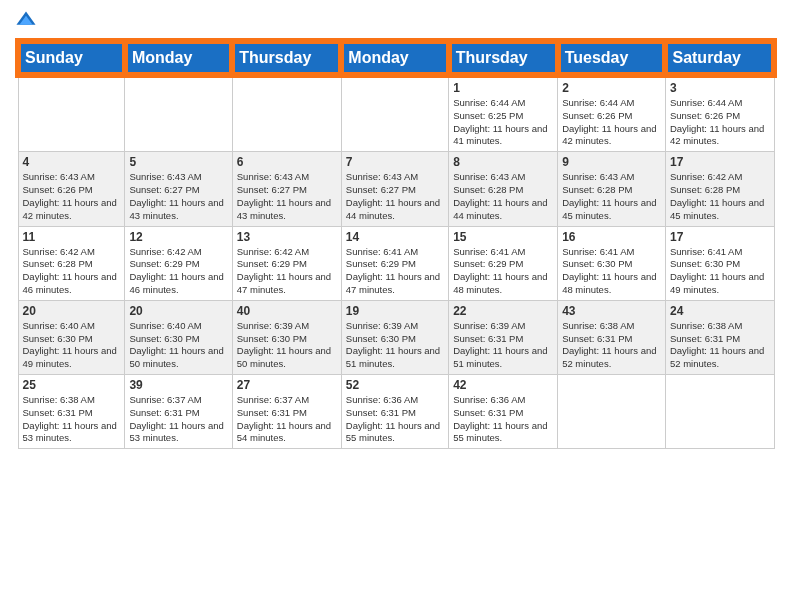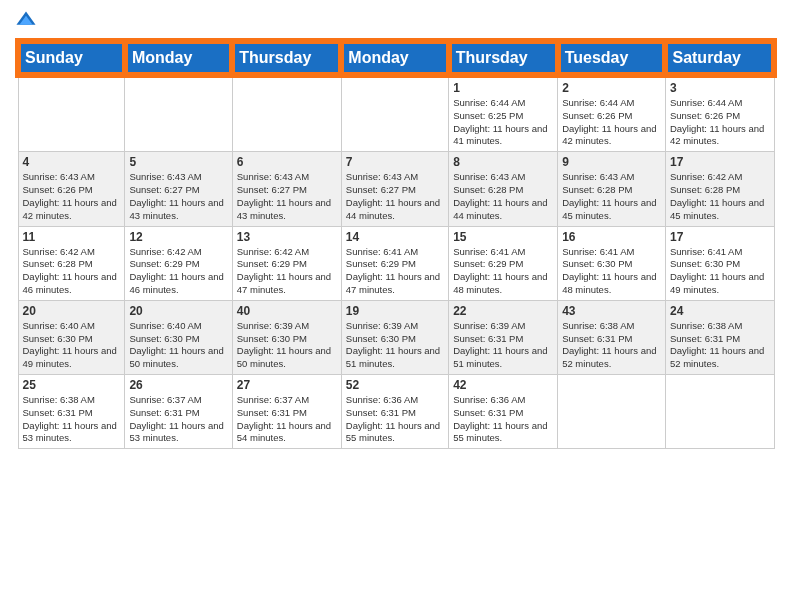--- a/index.html
+++ b/index.html
@@ -294,21 +294,21 @@
           </td>
         </tr>
         <tr>
           <td>
             <div class="day-number">25</div>
             <div class="day-info" style="white-space: pre-line;">Sunrise: 6:38 AM
 Sunset: 6:31 PM
 Daylight: 11 hours and 53 minutes.</div>
           </td>
           <td>
-            <div class="day-number">26</div>
+            <div class="day-number">39</div>
             <div class="day-info" style="white-space: pre-line;">Sunrise: 6:37 AM
 Sunset: 6:31 PM
 Daylight: 11 hours and 53 minutes.</div>
           </td>
           <td>
             <div class="day-number">27</div>
             <div class="day-info" style="white-space: pre-line;">Sunrise: 6:37 AM
 Sunset: 6:31 PM
 Daylight: 11 hours and 54 minutes.</div>
           </td>

